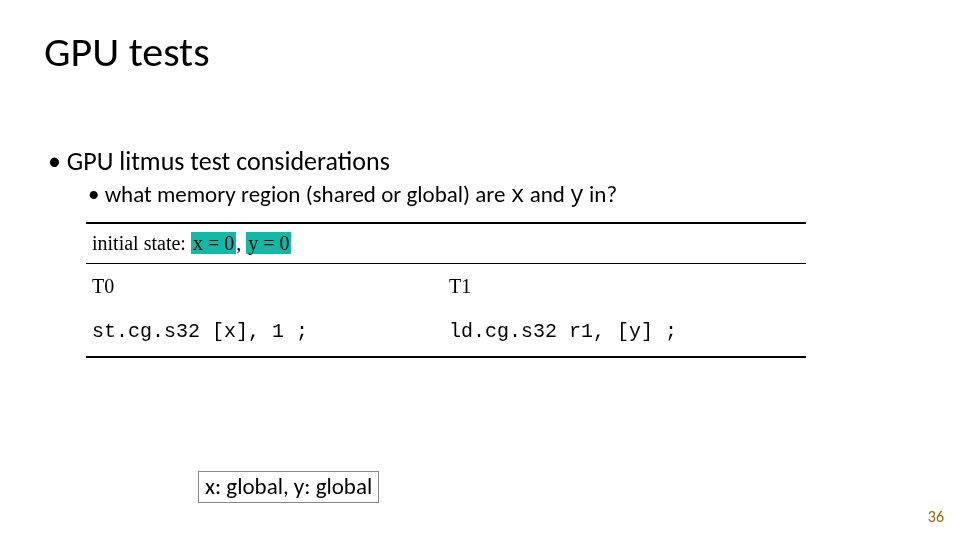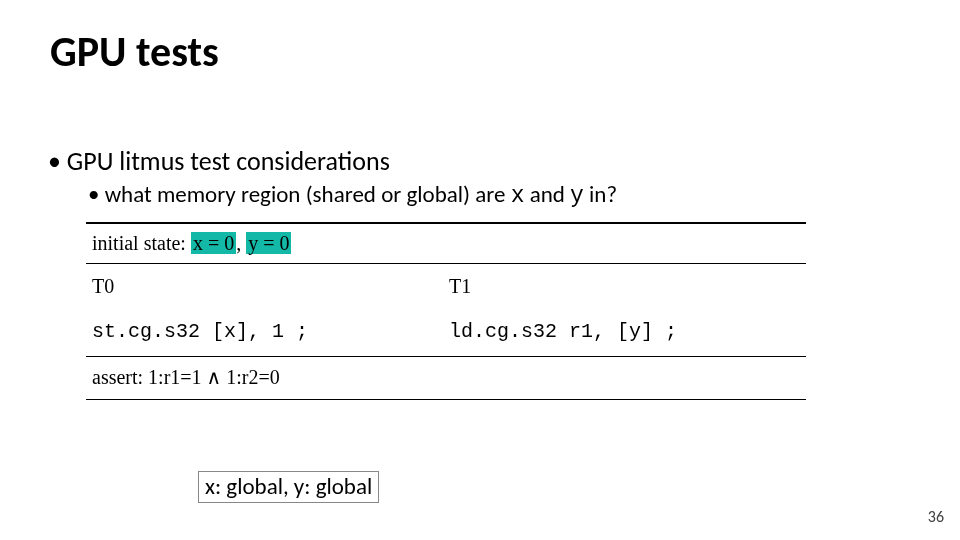--- a/index.html
+++ b/index.html
@@ -1,32 +1,32 @@
 <!DOCTYPE html>
 <html><head>
 <meta charset="utf-8">
 <style>
 html,body{margin:0;padding:0;width:960px;height:540px;background:#fff;font-family:Calibri,Arial,sans-serif;color:#000}
 .slide{position:relative;width:960px;height:540px}
-.title{position:absolute;left:50px;top:26px;font-size:42px;font-weight:700}
+.title{position:absolute;left:44px;top:26px;font-size:42px;font-weight:400}
 .bul1{position:absolute;left:48px;top:145px;font-size:26px}
 .bul2{position:absolute;left:88px;top:180px;font-size:23px}
 .code{font-family:"Courier New",monospace;font-size:23px}
 .fig{position:absolute;left:86px;top:222px;width:720px;font-family:'Times New Roman',serif}
 .toprule{border-top:2.5px solid #000;height:0;margin:0}
 .midrule{border-top:1px solid #000;height:0;margin:0}
 .init{padding:8px 0 8px 6px;font-size:20px}
 .hl{background:#14b8a6;padding:0 2px}
 .tbl{display:flex;padding:8px 0 10px 6px;font-size:20px;font-family:"Courier New",monospace;line-height:1.45}
 .col{flex:1}
 .thd{font-family:'Times New Roman',serif;font-size:20px;margin-bottom:16px}
 .assert{padding:8px 0 10px 6px;font-family:'Times New Roman',serif;font-size:20px}
 .scope{position:absolute;left:198px;top:438px;font-size:23px}
 .mem{position:absolute;left:198px;top:471px;font-size:23px;border:1.5px solid #888;padding:0 6px 2px 6px}
-.pnum{position:absolute;right:16px;bottom:14px;font-size:16px;color:#404040}
+.pnum{position:absolute;right:16px;bottom:14px;font-size:16px;color:#a16207}
 </style>
 </head>
 <body>
 <div class="slide">
   <div class="title">GPU tests</div>
 
   <div class="bul1">
     • <span>GPU litmus test considerations</span>
   </div>
   <div class="bul2">
@@ -49,20 +49,19 @@
       <div class="col">
         <div class="thd">T0</div>
         <div>st.cg.s32 [x], 1 ;</div>
       </div>
       <div class="col">
         <div class="thd">T1</div>
         <div>ld.cg.s32 r1, [y] ;</div>
       </div>
     </div>
     <div class="midrule"></div>
-    <div class="assert">assert: 1:r1=1 ∧ 1:r2=0</div>
     <div class="midrule"></div>
   </div>
 
   <div class="mem">x: global, y: global</div>
 
   <div class="pnum">36</div>
 </div>
 
 </body></html>

